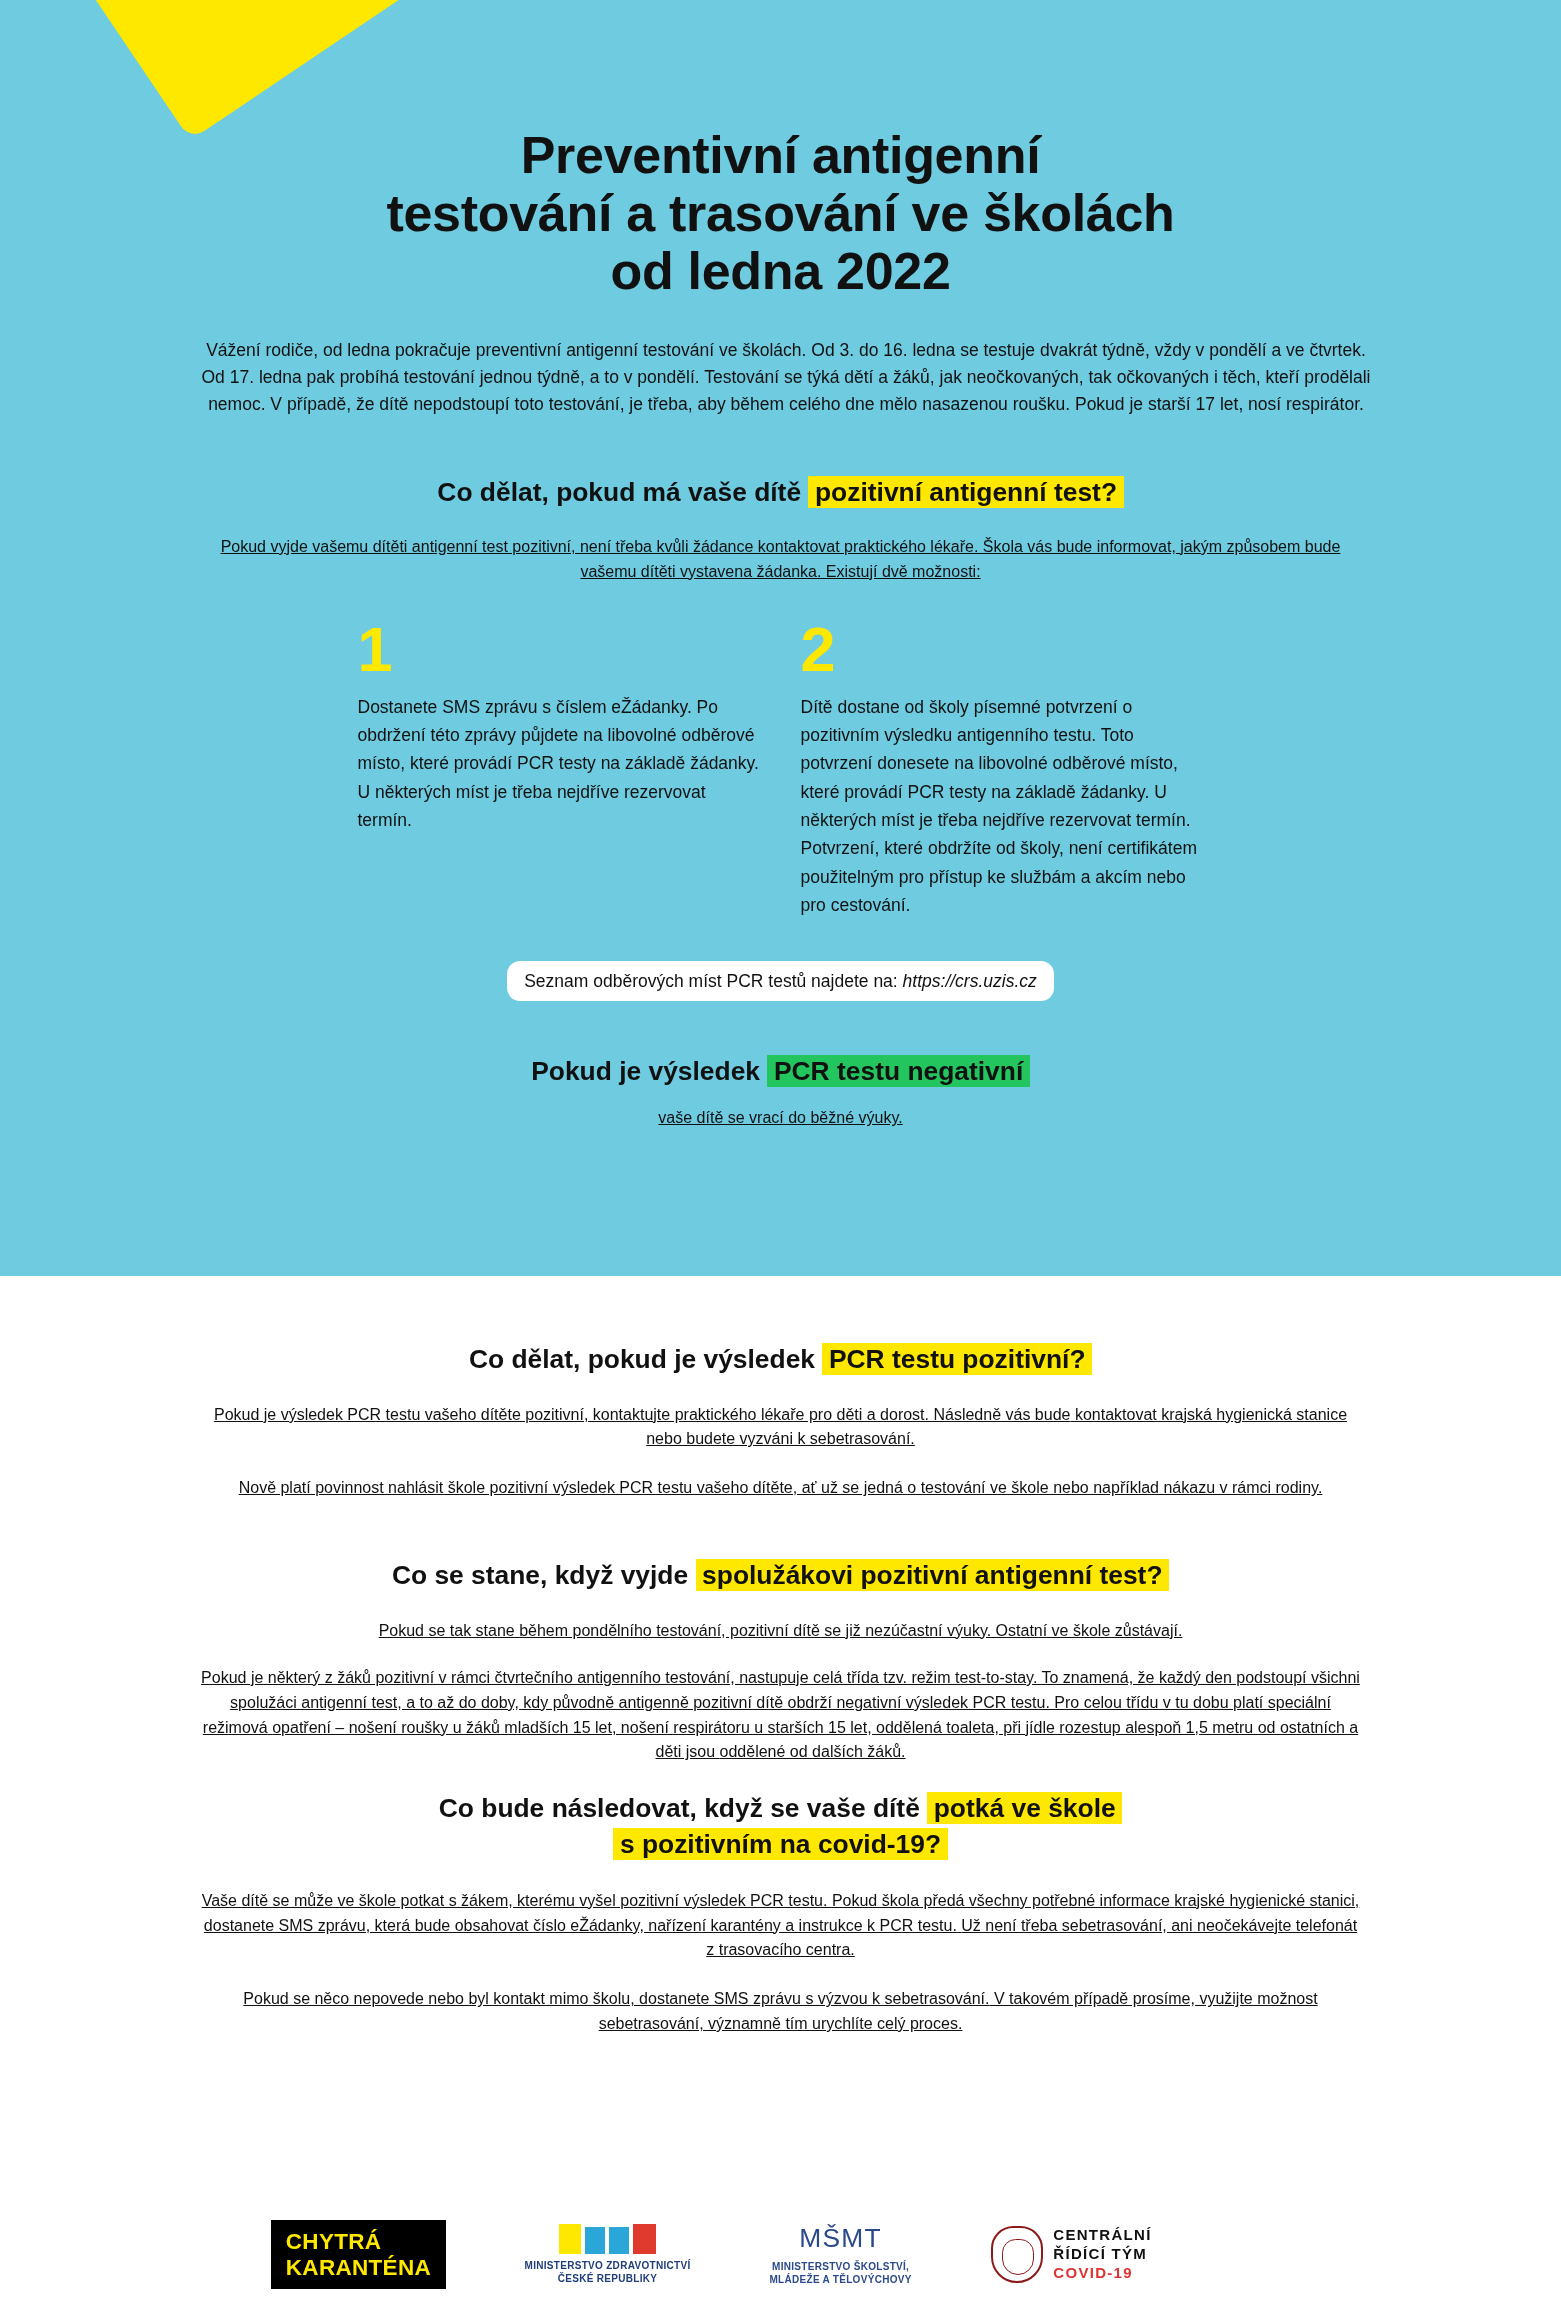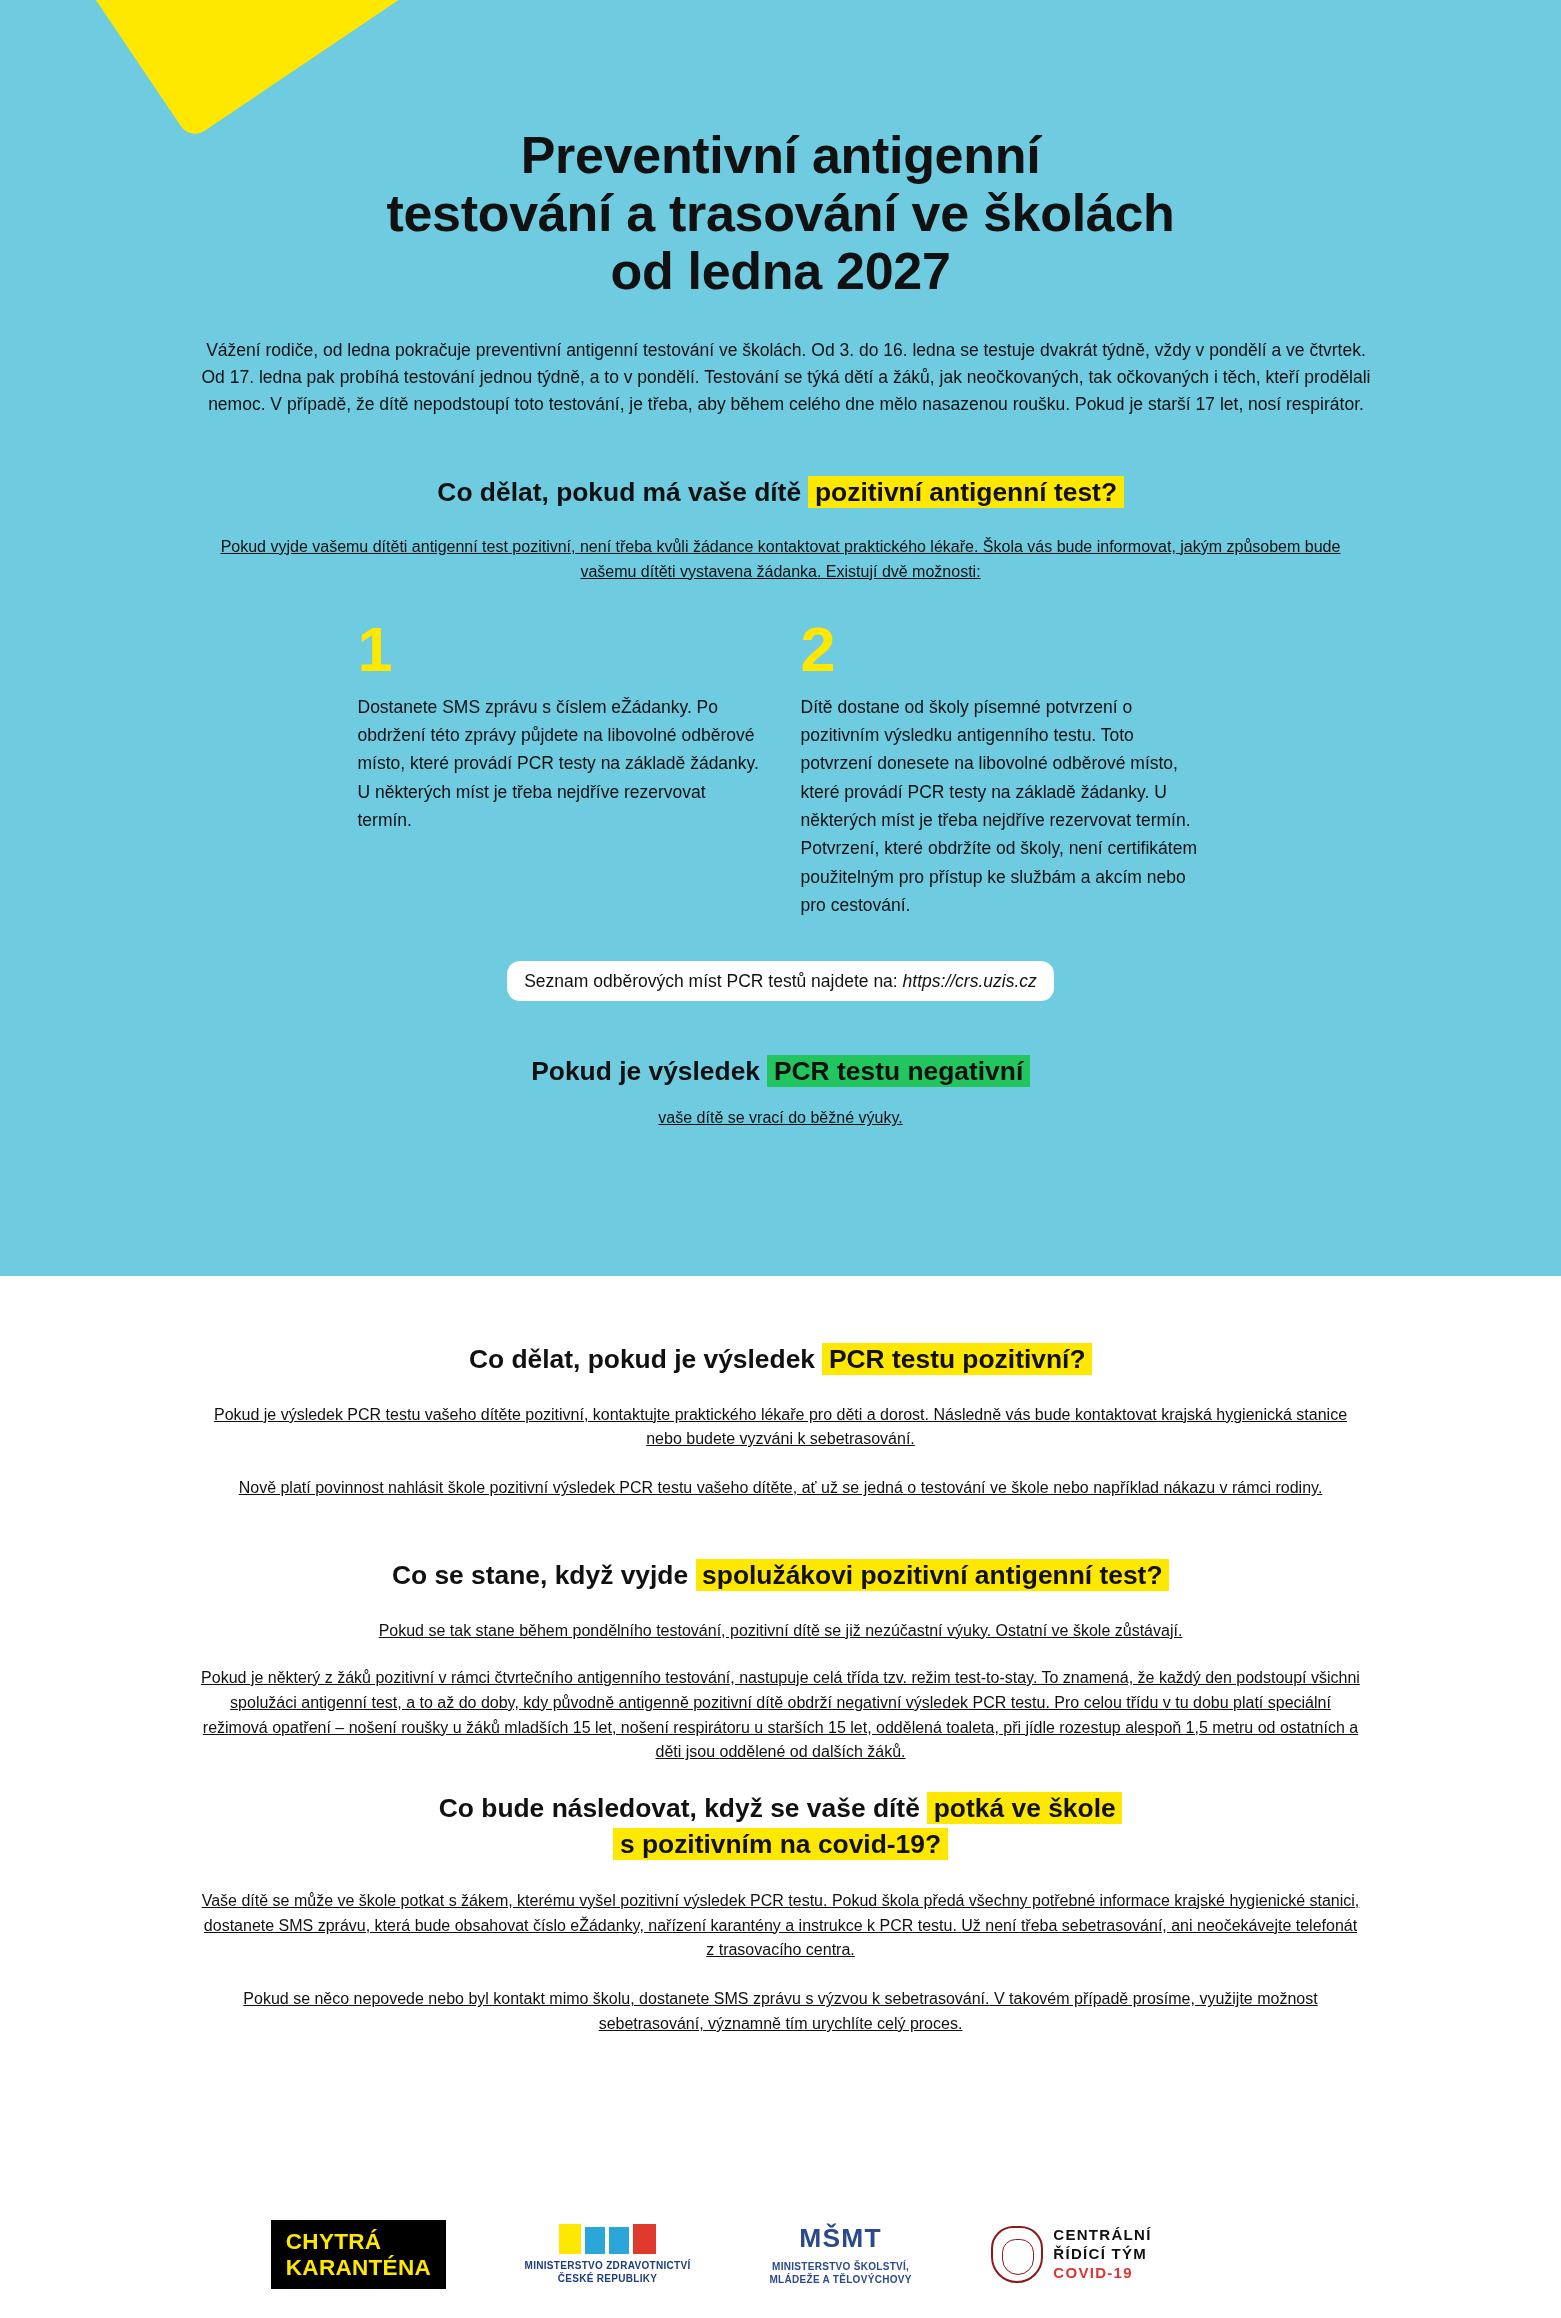--- a/index.html
+++ b/index.html
@@ -179,21 +179,21 @@
     font-size: 10px;
     font-weight: 700;
     color: #1f3d7a;
     text-align: center;
     line-height: 1.3;
     letter-spacing: 0.3px;
   }
   .logo-msmt { display: flex; flex-direction: column; align-items: center; gap: 5.3px; }
   .msmt-mark {
     font-size: 26.4px;
-    font-weight: 700;
+    font-weight: 400;
     color: #2b4a8b;
     letter-spacing: 1.3px;
   }
   .logo-crs { display: flex; align-items: center; gap: 10.6px; }
   .crs-seal {
     width: 52px; height: 57px;
     border: 2px solid #8b1a1a;
     border-radius: 25px 25px 29px 29px;
     position: relative;
   }
@@ -220,21 +220,21 @@
     <div class="yellow-shape ys1"></div>
     <div class="yellow-shape ys2"></div>
     <div class="ys-cross"></div>
     <div class="ys-slot"></div>
 
     <div class="content">
 
       <h1 class="title">
         <span>Preventivní antigenní</span><br>
         <span>testování a trasování ve školách</span><br>
-        <span>od ledna 2027</span>
+        <span>od ledna 2022</span>
       </h1>
 
       <p class="intro">
         <span>Vážení rodiče, od ledna pokračuje preventivní antigenní testování ve školách. Od 3. do 16. ledna se testuje dvakrát týdně, vždy v pondělí</span>
         <span>a ve čtvrtek. Od 17. ledna pak probíhá testování jednou týdně, a to v pondělí. Testování se týká dětí a žáků, jak neočkovaných,</span>
         <span>tak očkovaných i těch, kteří prodělali nemoc. V případě, že dítě nepodstoupí toto testování, je třeba, aby během celého dne mělo</span>
         <span>nasazenou roušku. Pokud je starší 17 let, nosí respirátor.</span>
       </p>
 
       <h2 class="section-head" style="margin-top:57px;">

